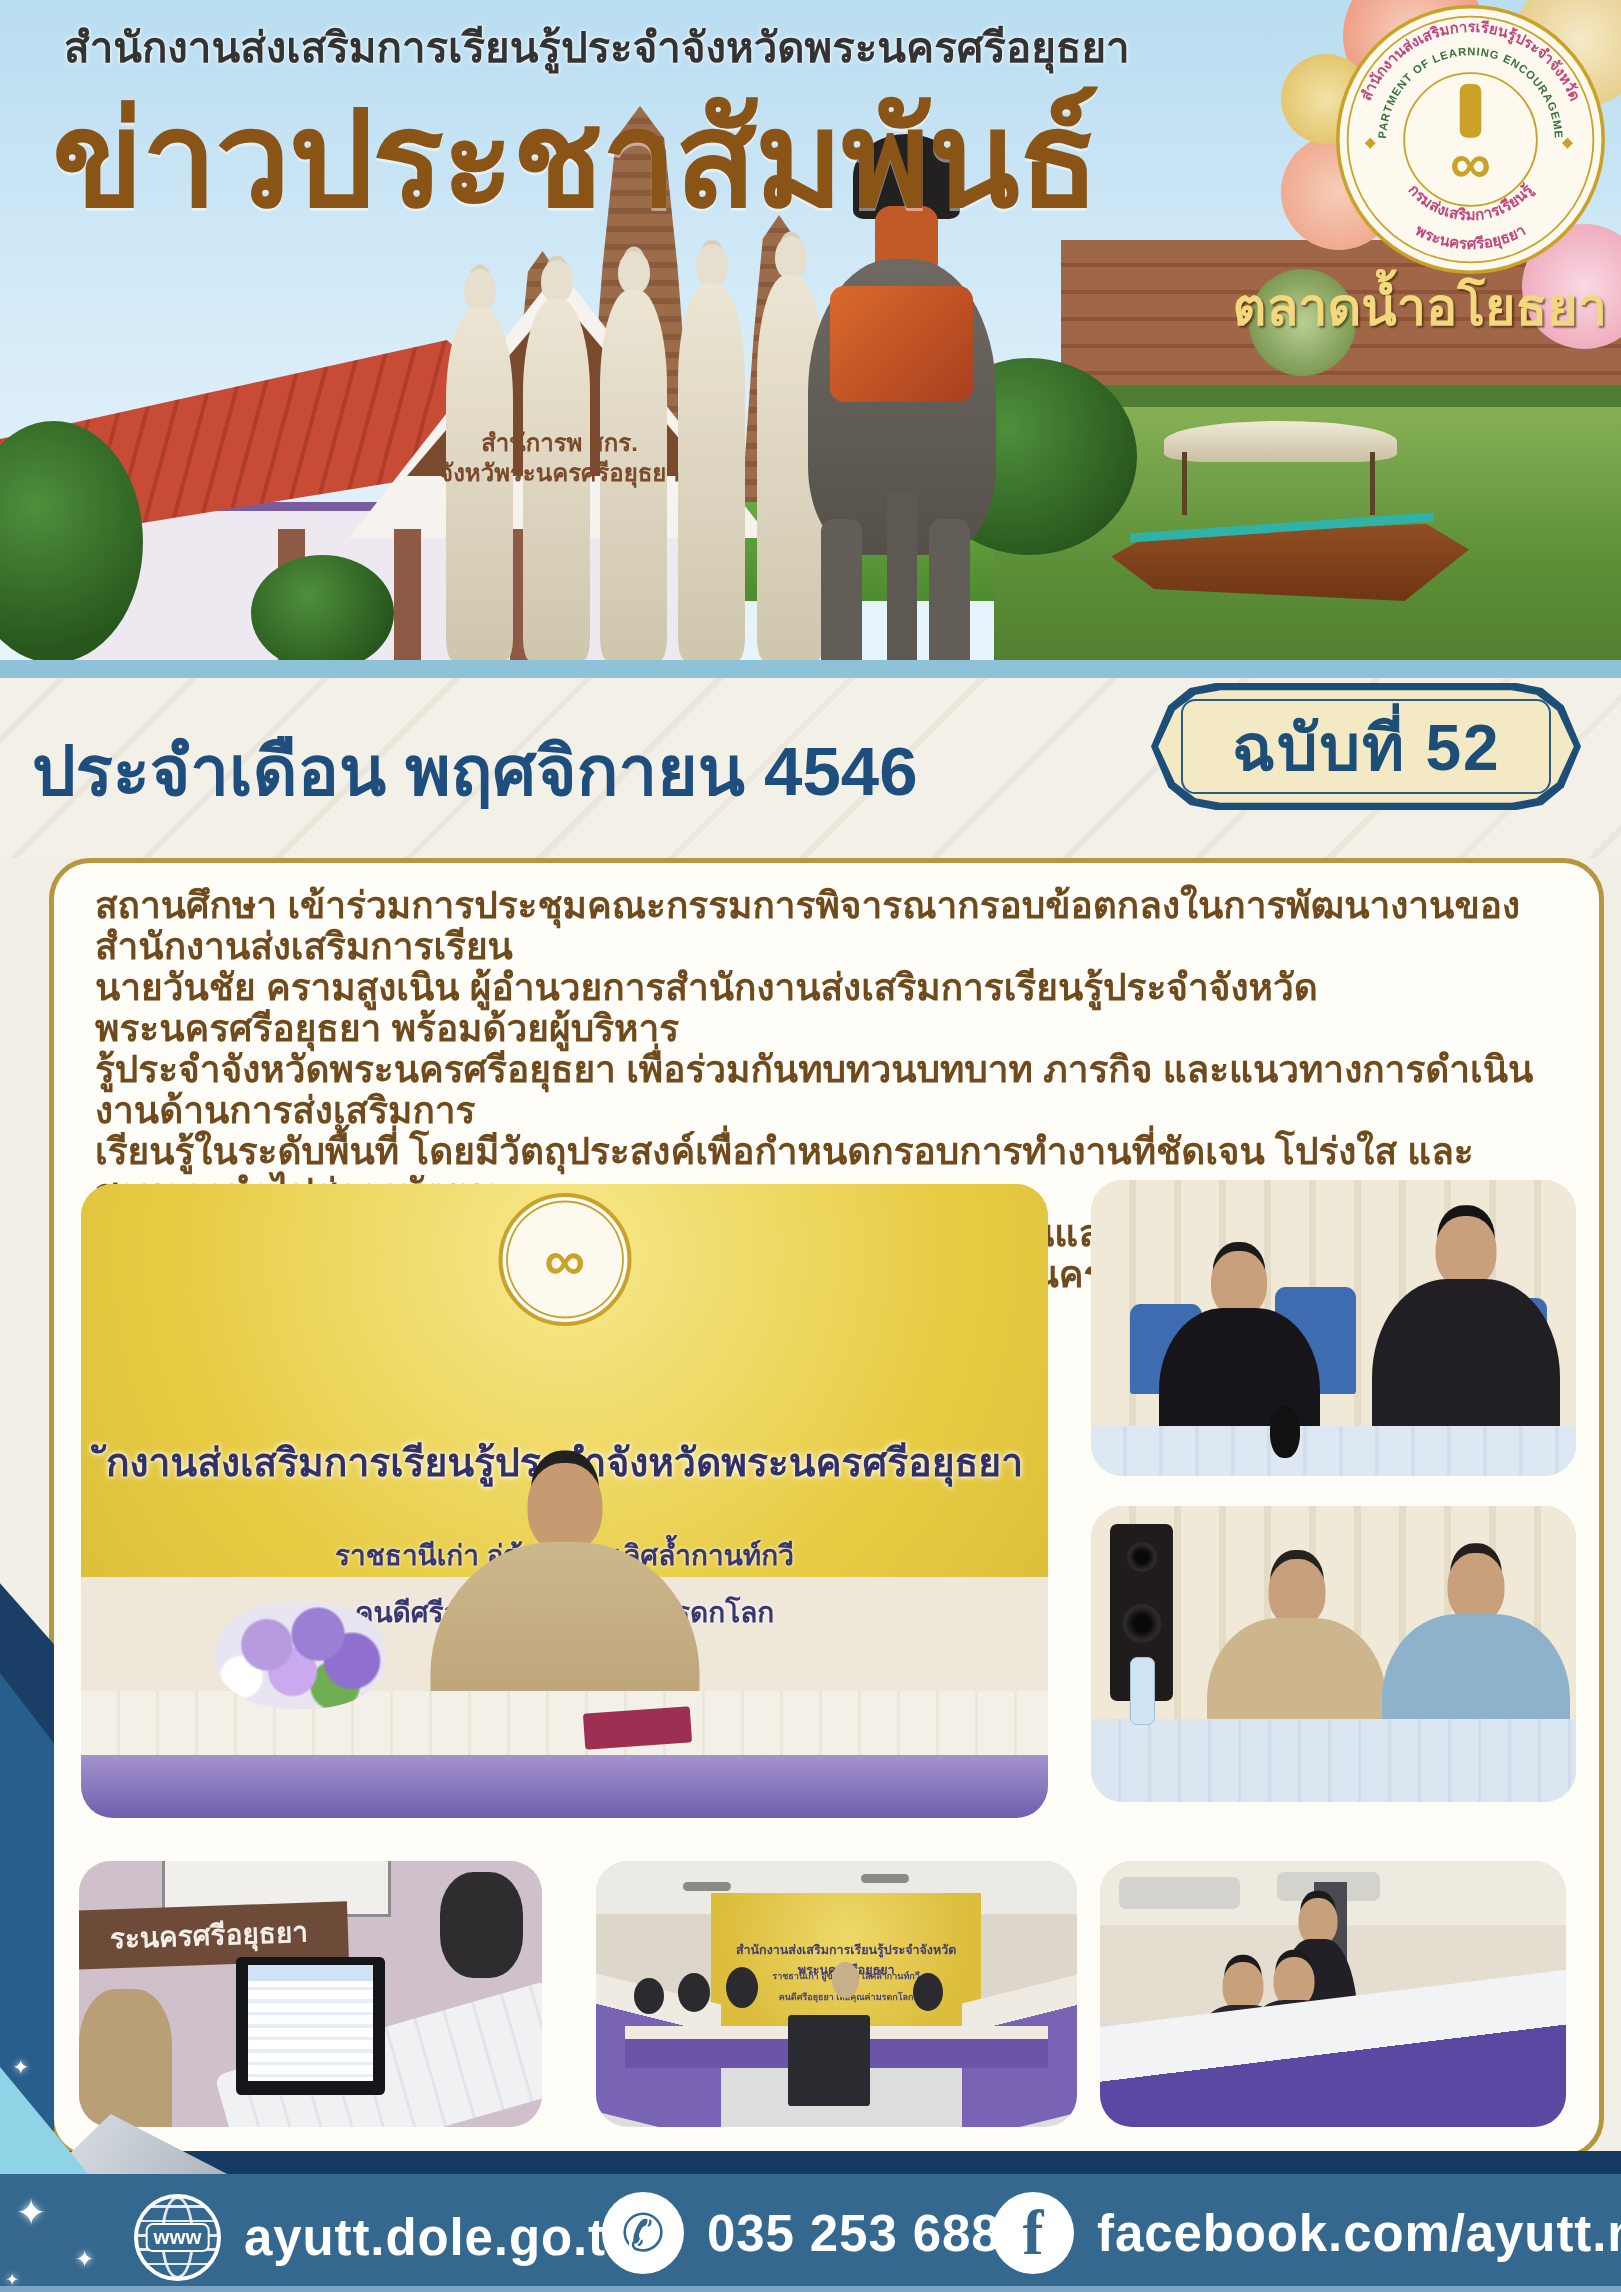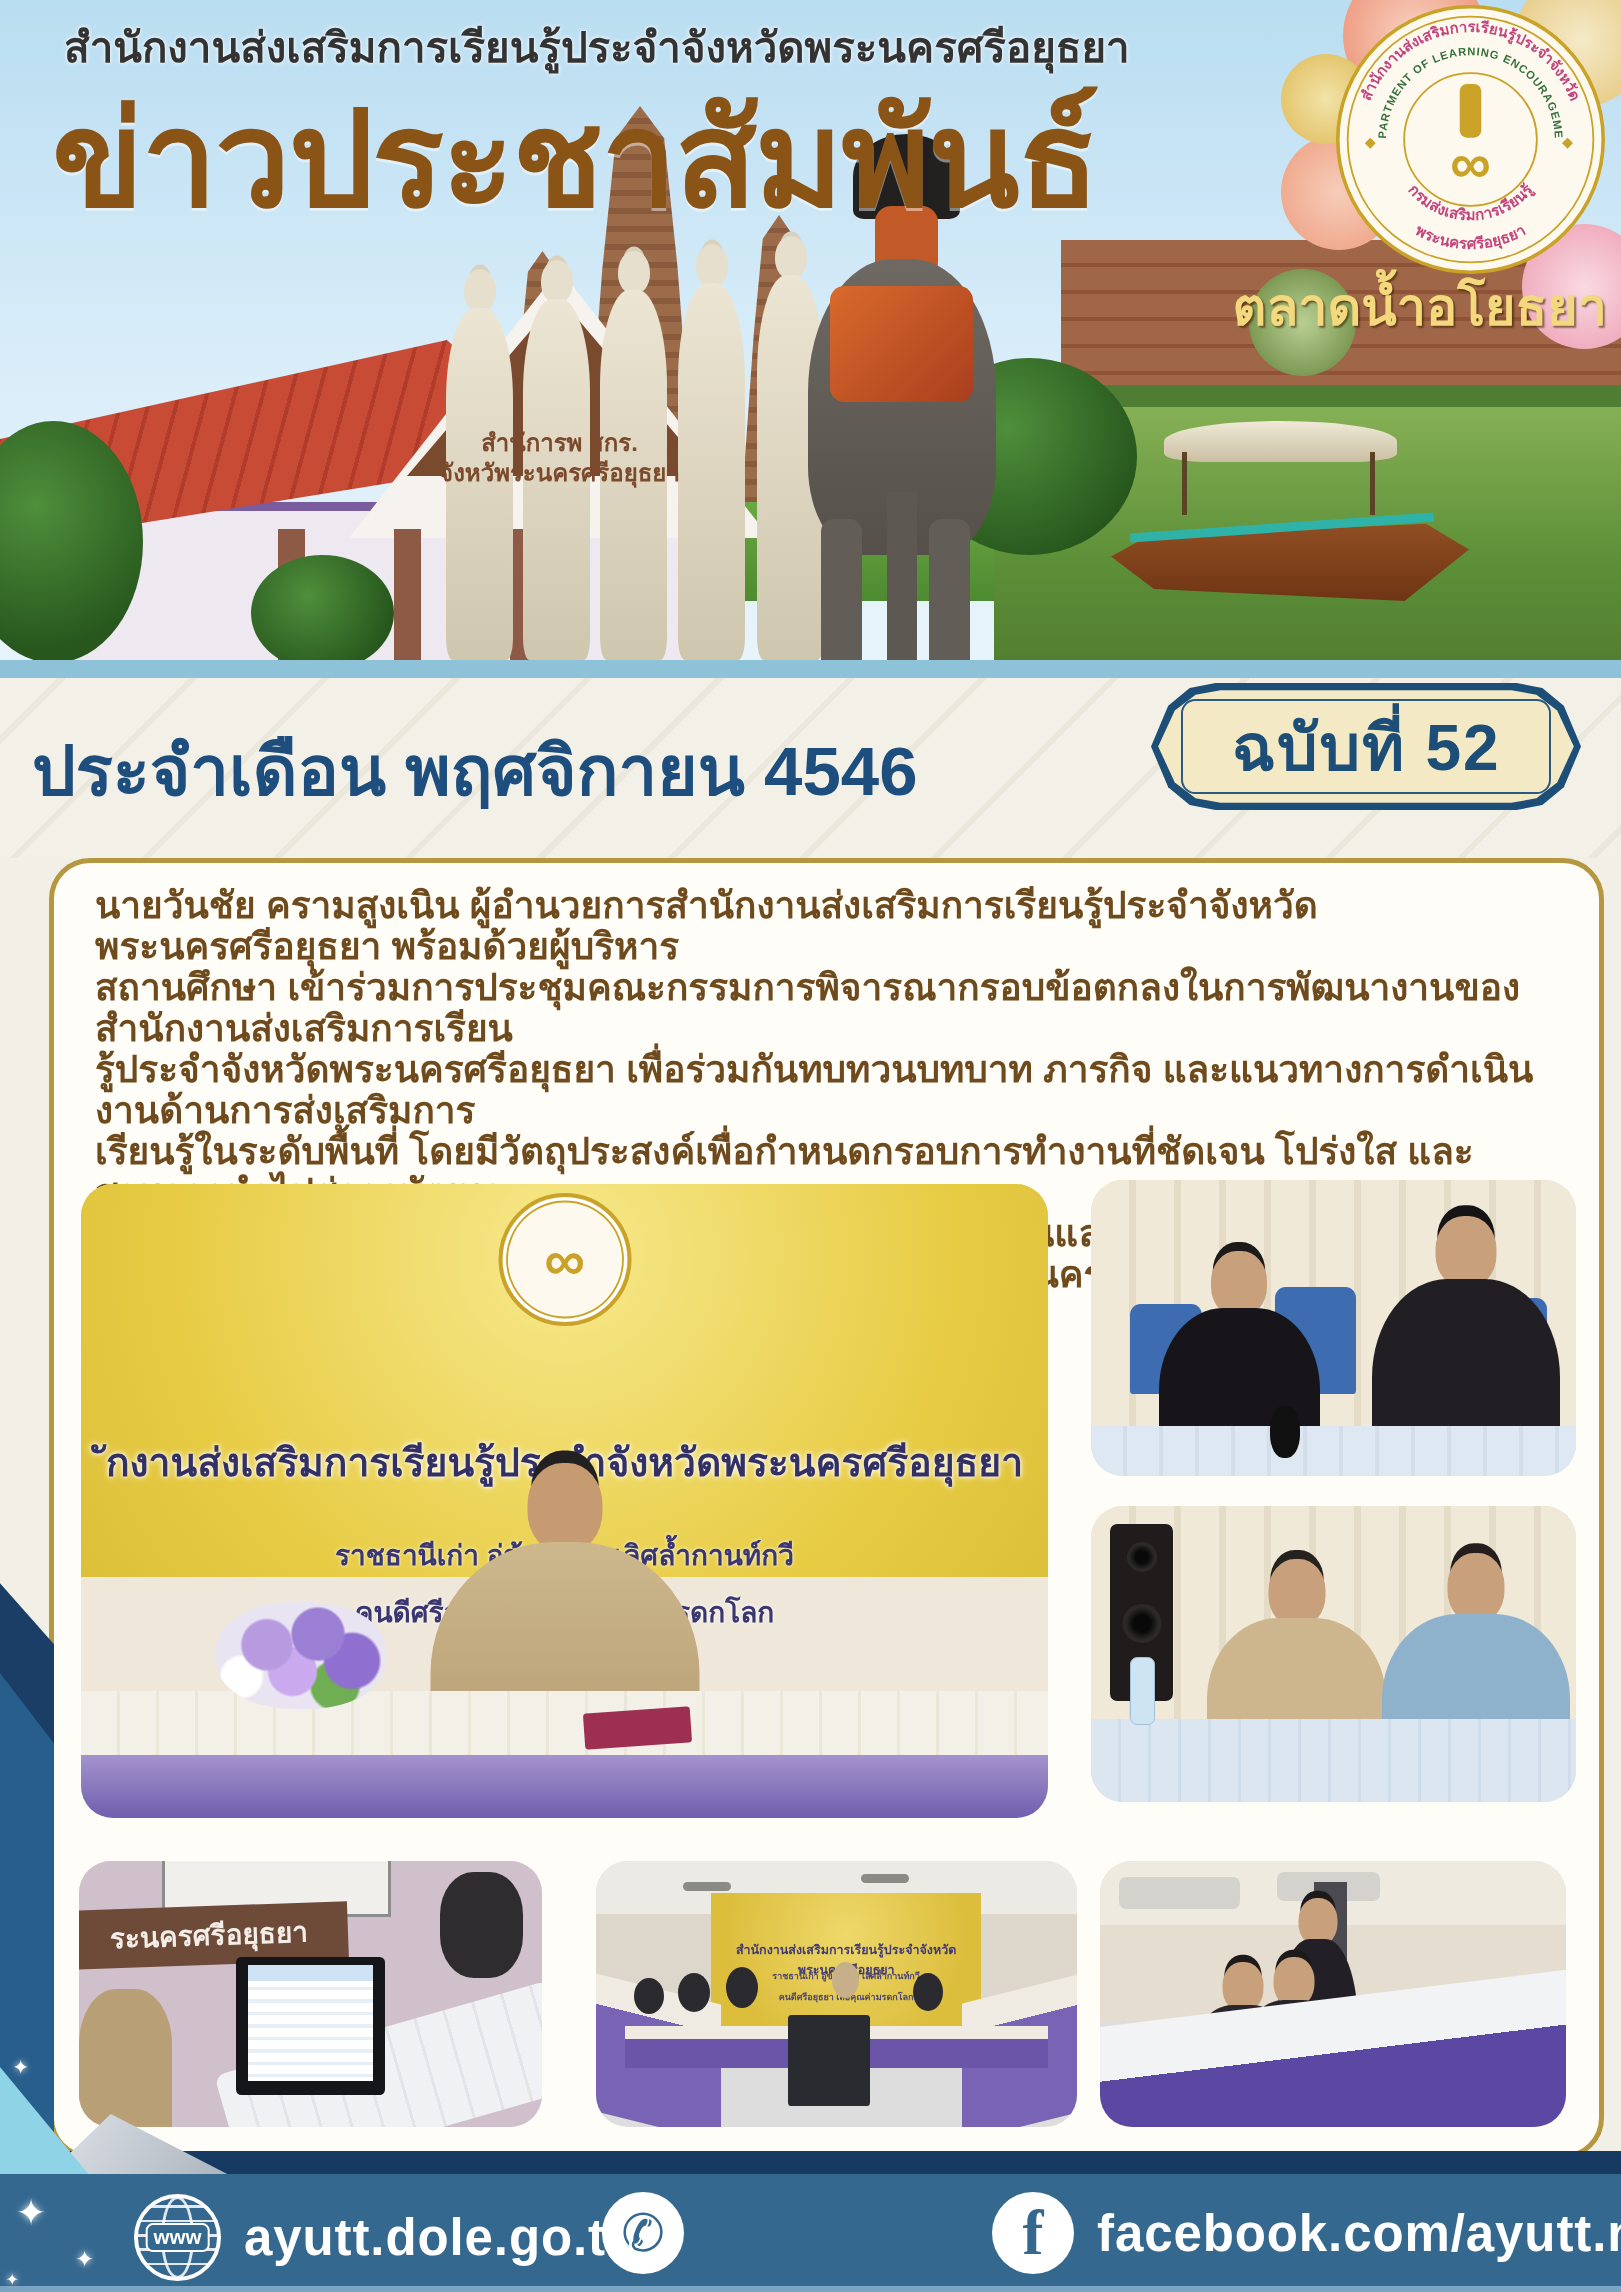--- a/index.html
+++ b/index.html
@@ -321,22 +321,22 @@
 <div class="abs badge">
   <div class="badge-outer"></div>
   <div class="badge-inner"></div>
   <div class="badge-line"></div>
   <div class="badge-label">ฉบับที่  52</div>
 </div>
 
 <div class="abs panel"></div>
 
 <div class="abs article">
+  <div>สถานศึกษา เข้าร่วมการประชุมคณะกรรมการพิจารณากรอบข้อตกลงในการพัฒนางานของสำนักงานส่งเสริมการเรียน</div>
   <div>นายวันชัย ครามสูงเนิน ผู้อำนวยการสำนักงานส่งเสริมการเรียนรู้ประจำจังหวัดพระนครศรีอยุธยา พร้อมด้วยผู้บริหาร</div>
-  <div>สถานศึกษา เข้าร่วมการประชุมคณะกรรมการพิจารณากรอบข้อตกลงในการพัฒนางานของสำนักงานส่งเสริมการเรียน</div>
   <div>รู้ประจำจังหวัดพระนครศรีอยุธยา เพื่อร่วมกันทบทวนบทบาท ภารกิจ และแนวทางการดำเนินงานด้านการส่งเสริมการ</div>
   <div>เรียนรู้ในระดับพื้นที่ โดยมีวัตถุประสงค์เพื่อกำหนดกรอบการทำงานที่ชัดเจน โปร่งใส และสามารถนำไปสู่การพัฒนา</div>
   <div>กิจกรรมและโครงการต่าง ๆ ให้เกิดประสิทธิผลสูงสุดต่อผู้เรียนและประชาชนในจังหวัด</div>
   <div>ณ ห้องประชุมสำนักงานส่งเสริมการเรียนรู้ประจำจังหวัดพระนครศรีอยุธยา</div>
 </div>
 
 <div class="photo ph-main">
   <div class="mp-backdrop"></div>
   <div class="mp-wall"></div>
   <div class="mp-seal">∞</div>
@@ -459,20 +459,21 @@
   <div class="globe">
     <div class="wwwbox">www</div>
   </div>
   <div class="f-text">ayutt.dole.go.th</div>
 </div>
 
 <div class="f-item" style="left:602px;top:2192px;">
   <div class="circle-icon">
     <span class="phone-glyph">✆</span>
   </div>
+  <div class="f-text">035 253 688</div>
 </div>
 
 <div class="f-item" style="left:992px;top:2192px;">
   <div class="circle-icon">
     <span class="fb-glyph">f</span>
   </div>
   <div class="f-text">facebook.com/ayutt.nfe</div>
 </div>
 
 <span class="sparkle" style="left:16px;top:2192px;font-size:36px;">✦</span>

